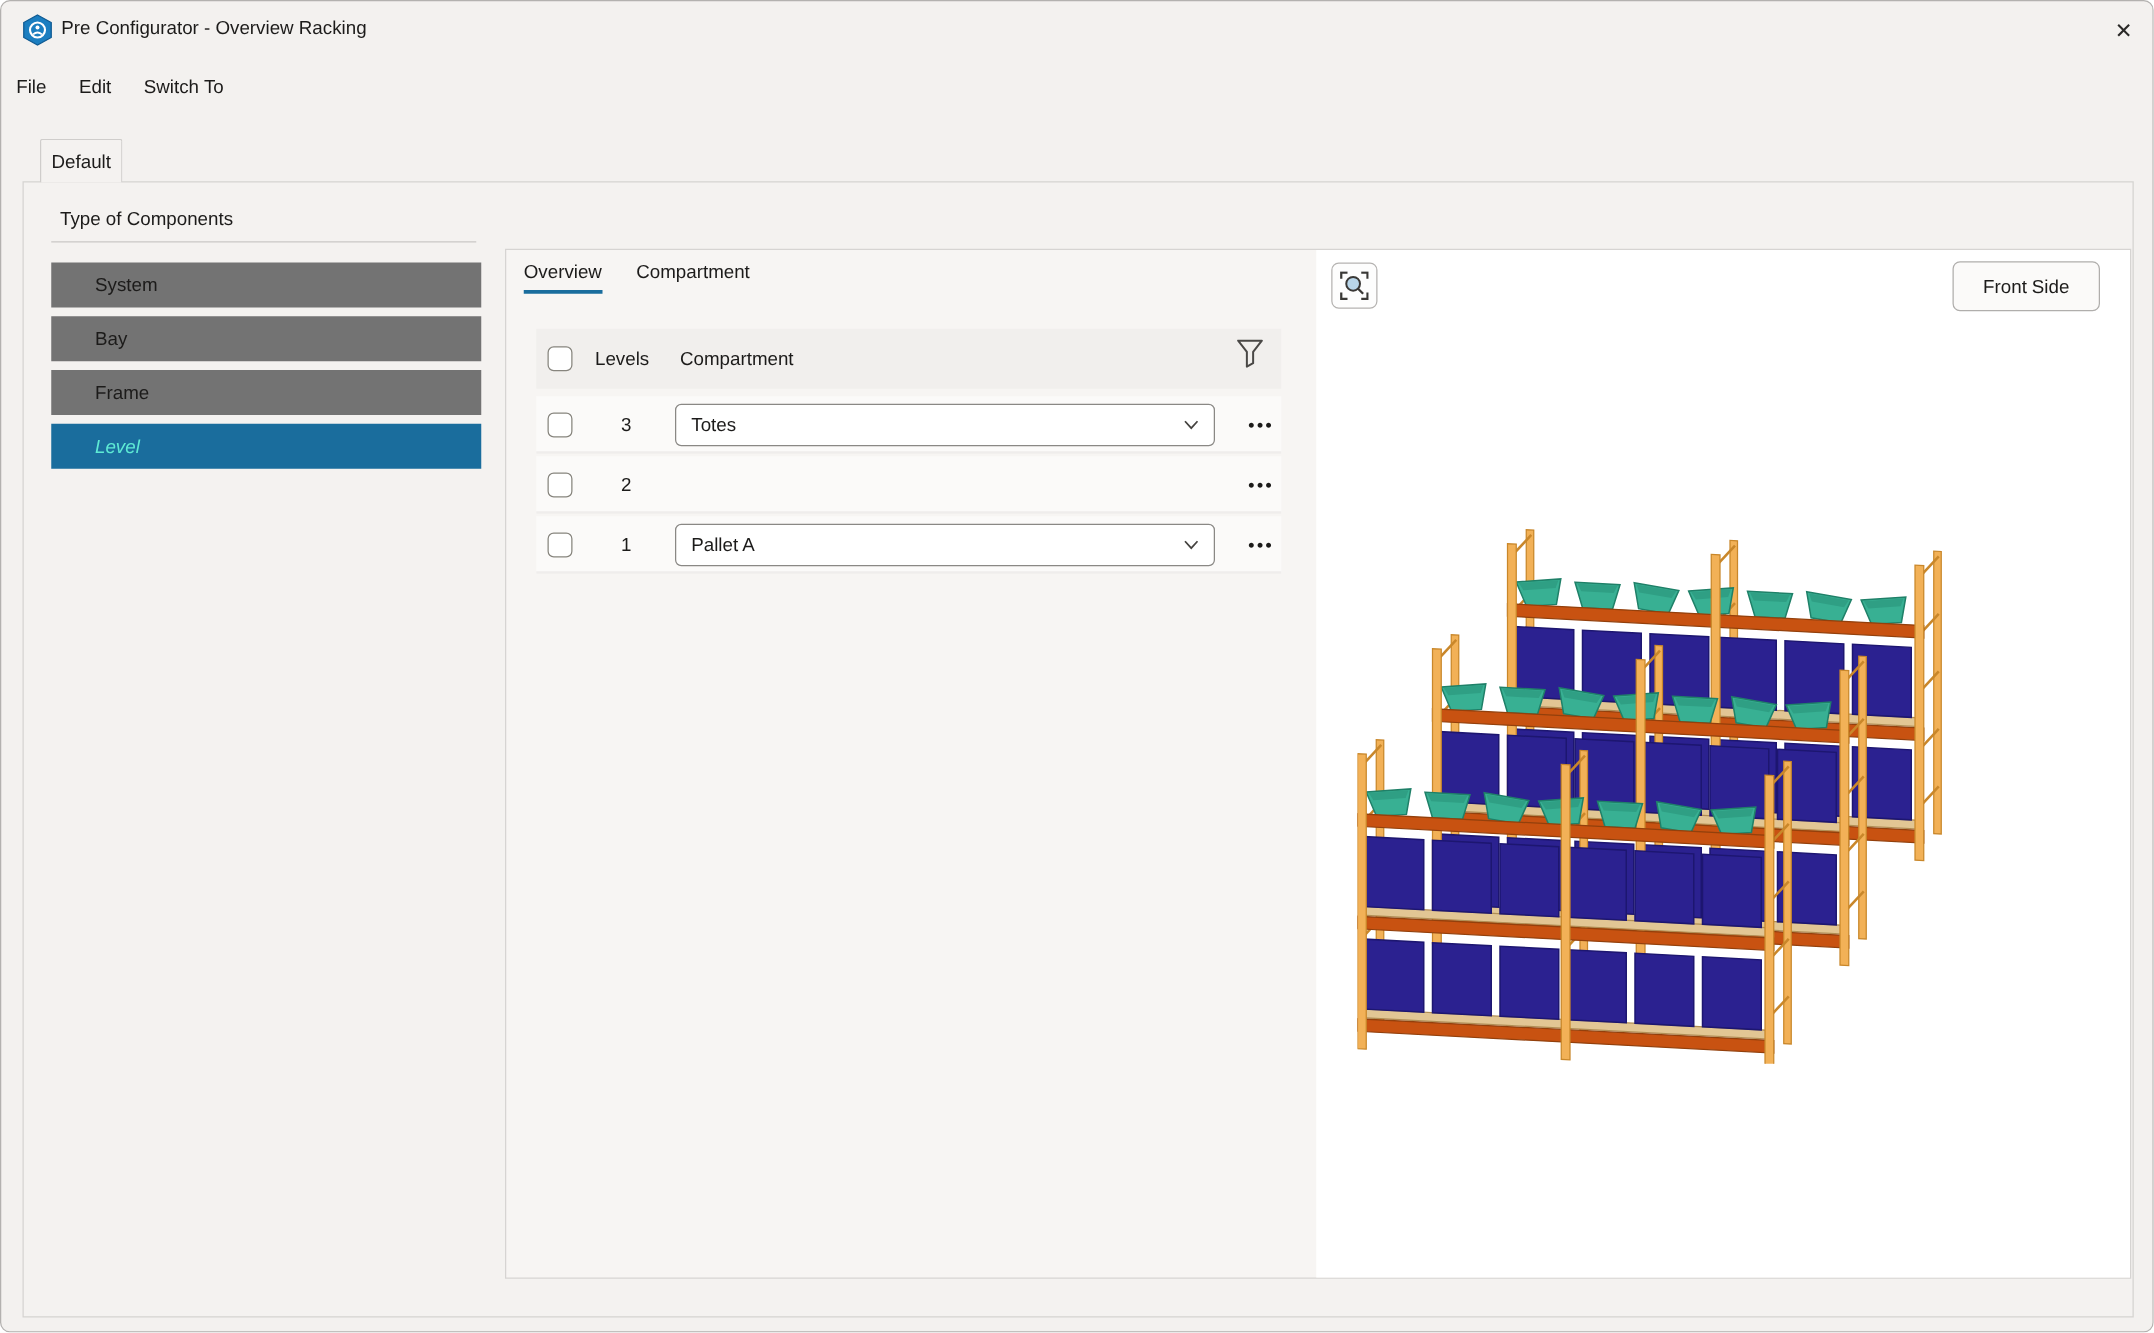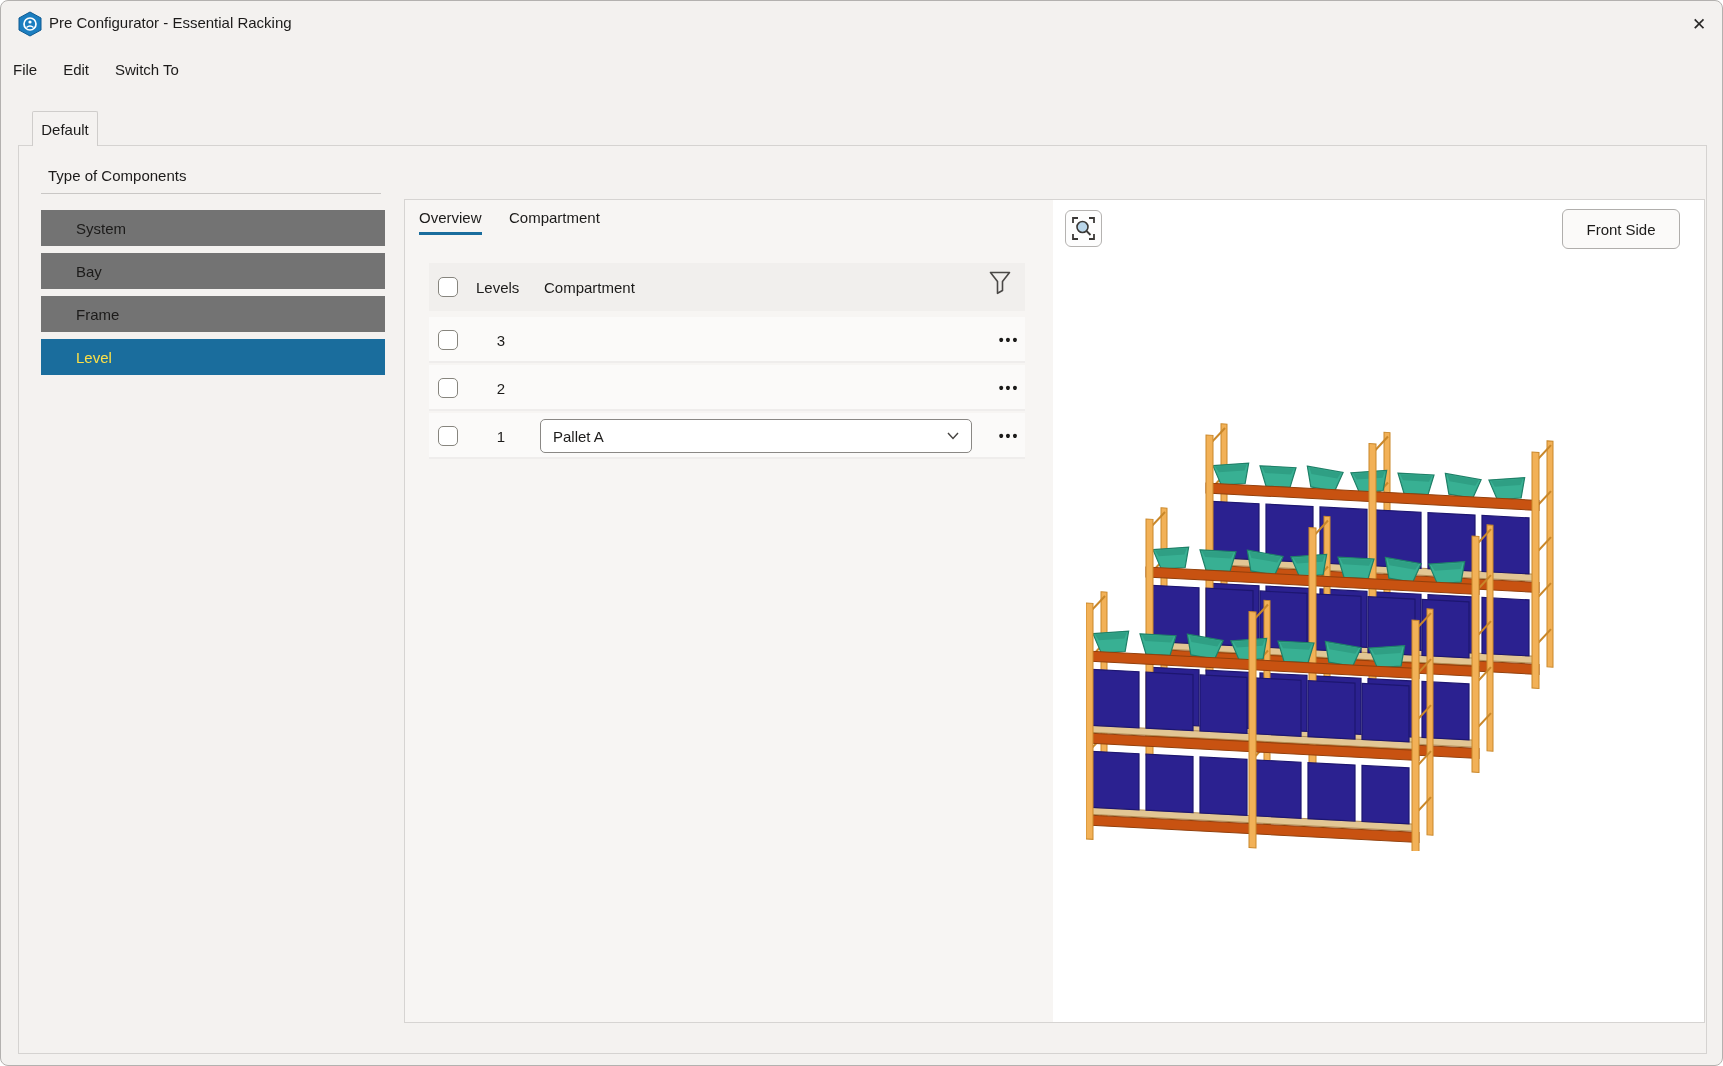--- a/index.html
+++ b/index.html
@@ -16,21 +16,21 @@
   .menu-item{font-size:15px;cursor:pointer;}
   
   .tab-default{left:31px;top:110px;width:66px;height:35px;background:#f4f2f0;border:1px solid #cfcdcb;border-bottom:none;
                border-radius:2px 2px 0 0;display:flex;align-items:center;justify-content:center;font-size:15px;z-index:3;}
   .tab-frame{left:17px;top:144px;width:1689px;height:909px;border:1px solid #d5d3d1;background:#f4f2f0;z-index:1;}
   
   .sb-heading{left:47px;top:166px;font-size:15px;z-index:2;}
   .sb-divider{left:40px;top:192px;width:340px;height:1px;background:#c9c7c5;z-index:2;}
   .sb-item{left:40px;width:344px;height:36px;background:#737373;display:flex;align-items:center;
            padding-left:35px;font-size:15px;cursor:pointer;z-index:2;}
-  .sb-item.selected{background:var(--accent);color:#fde047;}
+  .sb-item.selected{background:var(--accent);color:#5eead4;font-style:italic;}
   
   .panel{left:403px;top:198px;width:1301px;height:824px;border:1px solid #d6d4d2;background:#f7f5f3;z-index:2;}
   .inner-tab{top:208px;font-size:15px;cursor:pointer;z-index:4;}
   .inner-tab .lbl{display:block;padding-bottom:6px;}
   .inner-tab.active .lbl{border-bottom:3px solid var(--accent);}
   
   .thead{left:428px;top:262px;width:596px;height:48px;background:#f1efed;z-index:3;}
   .th{font-weight:normal;font-size:15px;z-index:4;}
   .checkbox{width:20px;height:20px;background:#ffffff;border:1px solid #87857e;border-radius:5px;cursor:pointer;z-index:5;}
   .trow{left:428px;width:596px;height:46px;background:#fbfaf9;border-bottom:2px solid #efedec;z-index:3;}
@@ -52,21 +52,21 @@
 
 <div class="window">
 
   <div class="abs titlebar">
     <svg class="abs" style="left:16px;top:10px" width="26" height="26" viewBox="0 0 26 26">
       <polygon points="13,1 24,7 24,19 13,25 2,19 2,7" fill="#1b7ec0" stroke="#0f5a92" stroke-width="1"></polygon>
       <circle cx="13" cy="13" r="6" fill="none" stroke="#ffffff" stroke-width="1.7"></circle>
       <circle cx="13" cy="11" r="1.6" fill="#ffffff"></circle>
       <path d="M9.5 16.5 Q13 13.5 16.5 16.5" fill="none" stroke="#ffffff" stroke-width="1.4"></path>
     </svg>
-    <div class="abs title-text">Pre Configurator - Essential Racking</div>
+    <div class="abs title-text">Pre Configurator - Overview Racking</div>
     <div class="abs close-btn">✕</div>
   </div>
 
   <div class="abs menubar">
     <span class="menu-item">File</span>
     <span class="menu-item">Edit</span>
     <span class="menu-item">Switch To</span>
   </div>
 
   <div class="abs tab-default">Default</div>
@@ -102,20 +102,26 @@
   <div class="abs th" style="left:543px;top:278px">Compartment</div>
   <div class="abs iconbtn" style="left:983px;top:266px;width:32px;height:32px">
     <svg width="22" height="24" viewBox="0 0 22 24">
       <path d="M1.5 1.5 h19 l-7 9 v9 l-5 2.8 v-11.8 z" fill="none" stroke="#4a4846" stroke-width="1.6" stroke-linejoin="round"></path>
     </svg>
   </div>
 
   <div class="abs trow" style="top:316px"></div>
   <div class="abs checkbox" style="left:437px;top:329px"></div>
   <div class="abs level-num" style="left:488px;top:331px">3</div>
+  <div class="abs combo" style="top:322px">
+    <span>Totes</span>
+    <svg width="12" height="8" viewBox="0 0 12 8">
+      <polyline points="1,1 6,6.5 11,1" fill="none" stroke="#454340" stroke-width="1.4"></polyline>
+    </svg>
+  </div>
   <div class="abs dots" style="left:988px;top:331px">•••</div>
 
   <div class="abs trow" style="top:364px"></div>
   <div class="abs checkbox" style="left:437px;top:377px"></div>
   <div class="abs level-num" style="left:488px;top:379px">2</div>
   <div class="abs dots" style="left:988px;top:379px">•••</div>
 
   <div class="abs trow" style="top:412px"></div>
   <div class="abs checkbox" style="left:437px;top:425px"></div>
   <div class="abs level-num" style="left:488px;top:427px">1</div>

